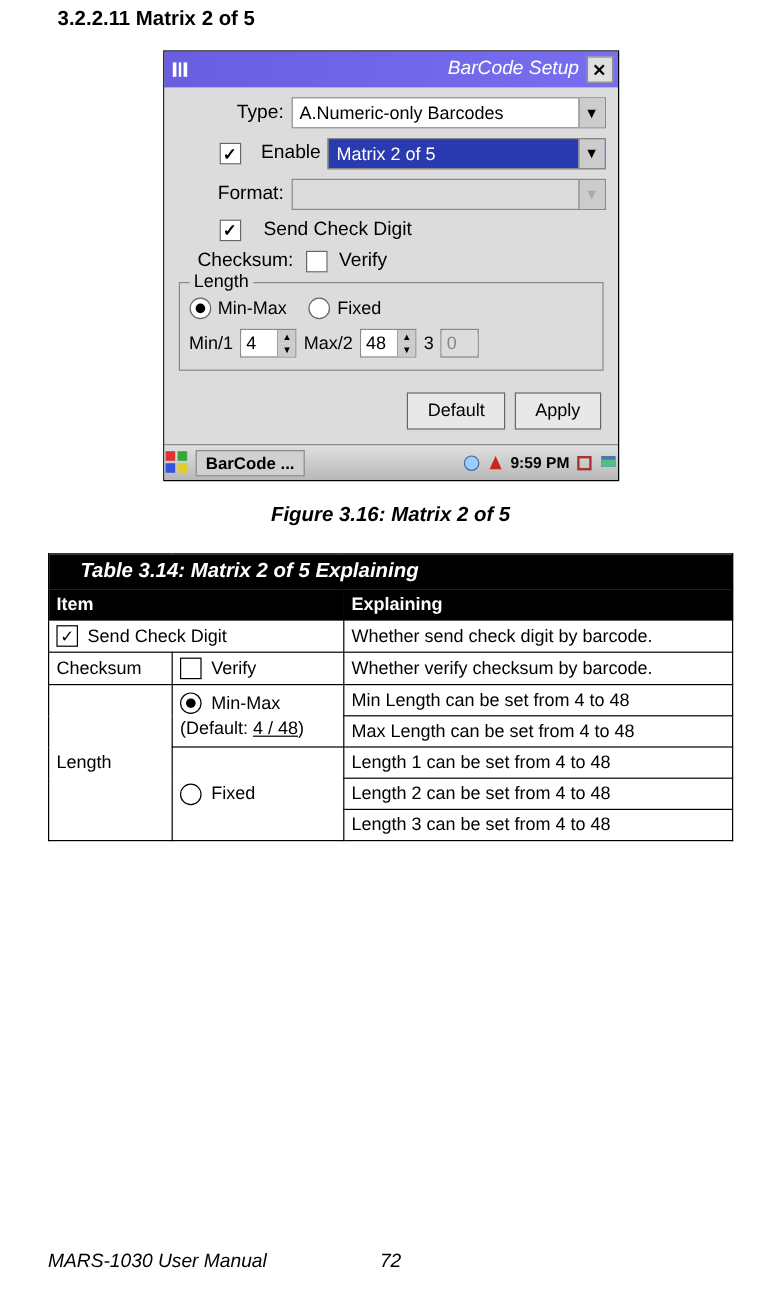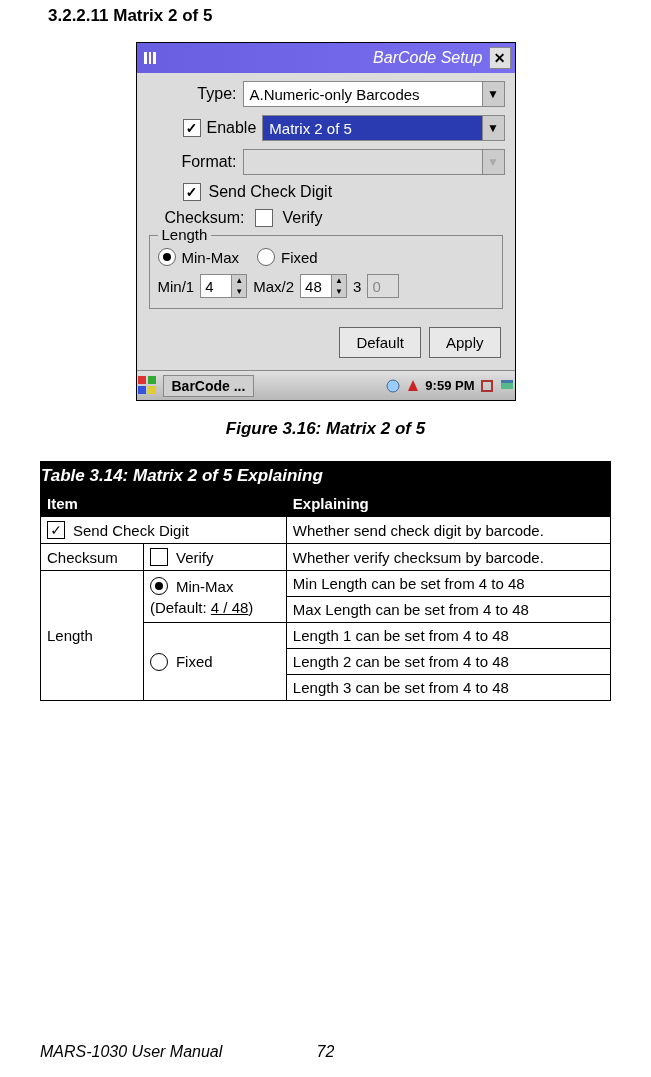--- a/index.html
+++ b/index.html
@@ -98,21 +98,21 @@
   .win-combo.disabled .combo-arrow { color:#aaa; }
   .win-check {
     width:18px; height:18px;
     background:#fff;
     border:1px solid #666;
     display:inline-flex;align-items:center;justify-content:center;
     font-size:14px; font-weight:bold;
   }
   .win-check.disabled { background:#dcdcdc; color:#aaa; border-color:#aaa;}
   .chk-row { margin-left: 36px; display:flex;align-items:center;gap:8px;margin-bottom:8px;}
-  .chk-label { font-size:16px; }
+  .chk-label { font-size:16px;margin-left:11px; }
   .chk-label.disabled { color:#8a8a8a; }
   .checksum-row { margin-left:18px; display:flex;align-items:center;gap:10px;margin-bottom:8px;text-align:right;}
   .fieldset {
     border:1px solid #888;
     margin: 6px 2px 8px 2px;
     padding: 6px 8px 10px 8px;
     position: relative;
   }
   .fieldset-legend {
     position: relative;
@@ -174,21 +174,21 @@
     font-size:15px;
   }
   table.explain th, table.explain td {
     border:1px solid #000;
     padding:4px 6px;
     text-align:left;
     vertical-align:middle;
   }
   table.explain .table-title {
     background:#000;color:#fff;font-style:italic;font-weight:bold;
-    font-size:17px;padding:4px 0;
+    font-size:17px;padding:4px 26px;
   }
   table.explain .header-row th {
     background:#000;color:#fff;font-weight:bold;
   }
   .cell-check { display:flex;align-items:center;gap:8px;}
   .inline-check {
     width:18px;height:18px;border:1.5px solid #000;background:#fff;
     display:inline-flex;align-items:center;justify-content:center;
     font-size:14px;
   }

